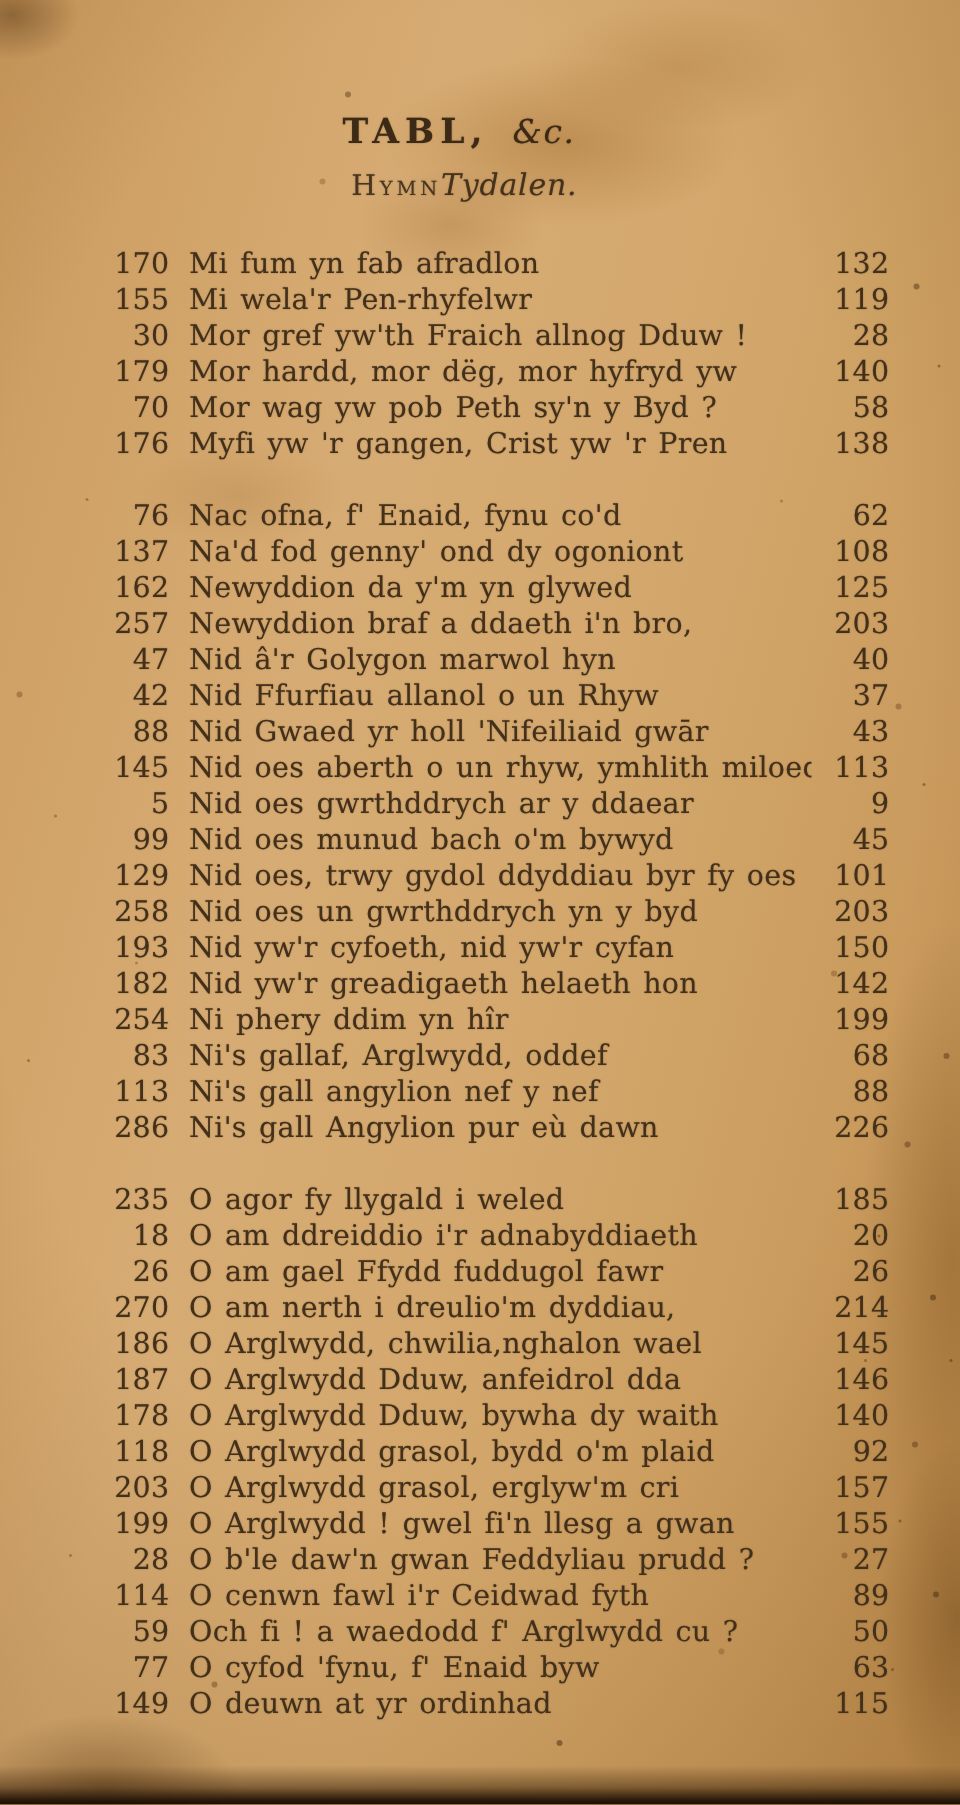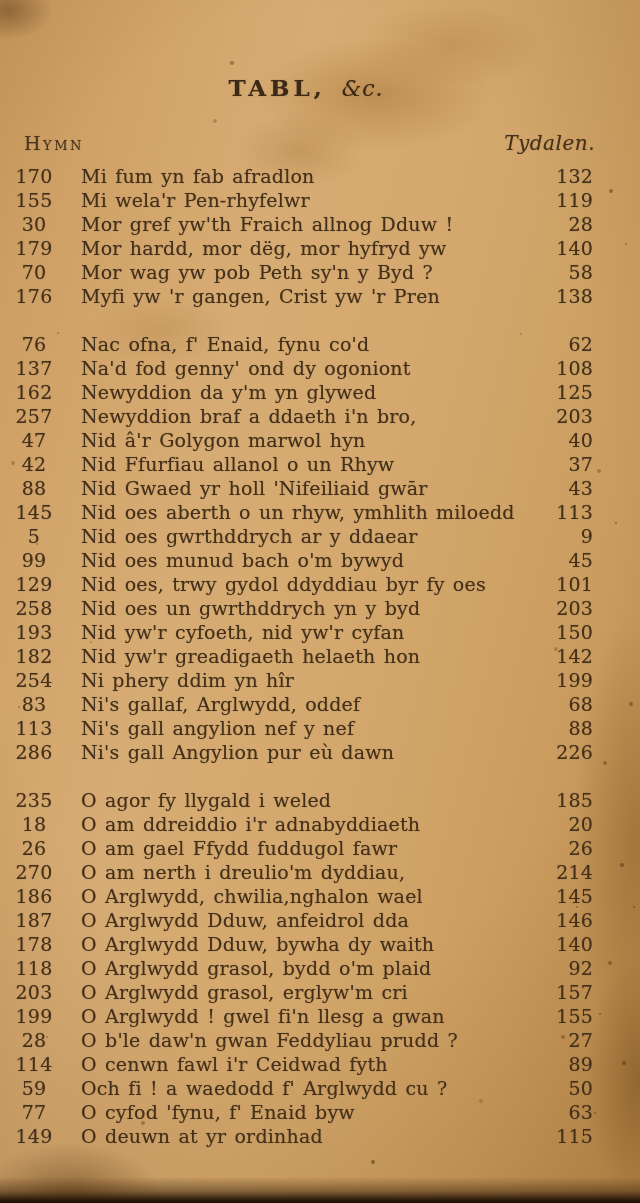--- a/index.html
+++ b/index.html
@@ -48,42 +48,42 @@
       90px 641px 0 0 rgba(86,54,20,.35),   480px 1100px 0 1px rgba(100,64,24,.3);
   }
   .content{position:absolute;left:0;top:12px;width:640px;}
   .title{
     margin-top:62px;text-align:center;transform:translateX(-14px);
     font-size:23px;font-weight:bold;letter-spacing:4px;word-spacing:4px;
     color:#3c2a16;text-shadow:0 0 1px rgba(60,42,22,.55);
   }
   .title .etc{font-style:italic;font-weight:normal;letter-spacing:1px;font-size:22px;}
   .colhead{
-    display:flex;justify-content:space-between;align-items:baseline;
-    margin-top:30px;padding:0 45px 0 24px;
+    display:flex;justify-content:center;align-items:baseline;
+    margin-top:10px;padding:0 45px 0 24px;
   }
   .colhead .hymn-h{
     font-variant:small-caps;letter-spacing:2.5px;font-size:19px;color:#4a3620;
     text-shadow:0 0 1px rgba(64,46,24,.5);
   }
   .colhead .page-h{
     font-style:italic;font-size:20px;letter-spacing:.5px;color:#46321c;
     text-shadow:0 0 1px rgba(64,46,24,.5);
   }
   .table{margin-top:9px;}
   .group{margin:0 0 24px 0;}
   .group:last-child{margin-bottom:0;}
   .row{
     display:flex;align-items:baseline;line-height:24px;height:24px;
     padding-right:47px;font-size:19px;letter-spacing:.2px;word-spacing:2px;
     color:#43301b;text-shadow:0 0 1px rgba(62,44,22,.45);
     white-space:nowrap;
   }
-  .row .num{flex:0 0 68px;text-align:center;padding-right:0;}
-  .row .line{flex:1 1 auto;padding-left:13px;overflow:hidden;}
+  .row .num{flex:0 0 68px;text-align:right;padding-right:0;padding-left:45px;}
+  .row .line{flex:1 1 auto;padding-left:13px;overflow:hidden;margin-top:20px;}
   .row .pg{flex:0 0 52px;text-align:right;}
 </style>
 </head>
 <body>
 
 <div class="page">
   <div class="specks"></div>
 
   <div class="content">
     <div class="title">

